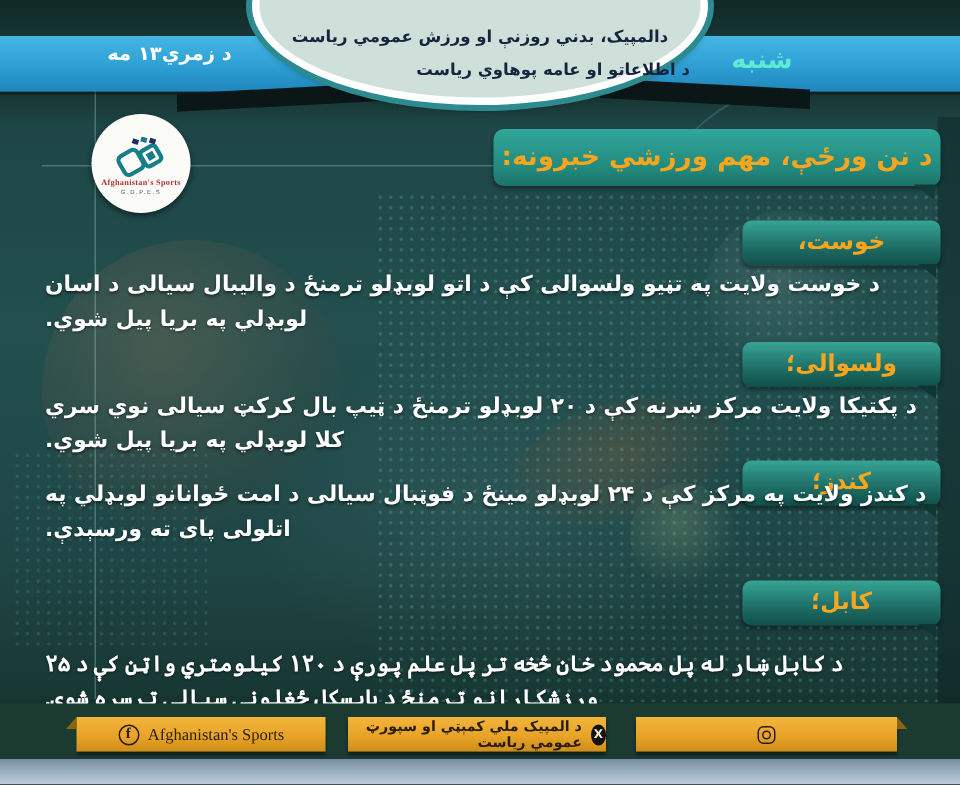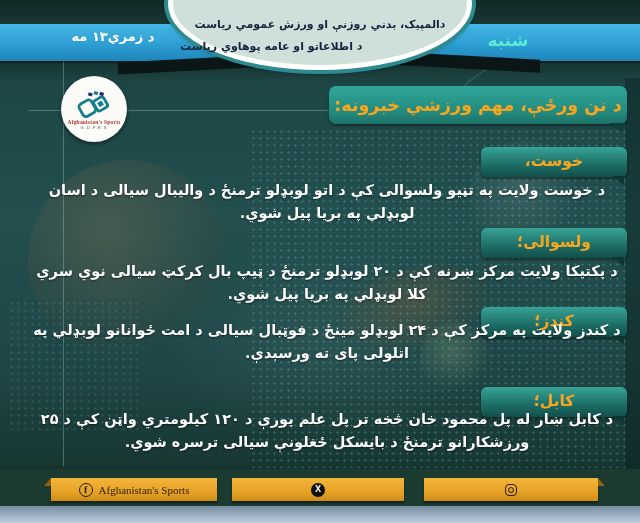--- a/index.html
+++ b/index.html
@@ -40,53 +40,53 @@
       box-shadow:0 2px 0 rgba(0,0,0,.35);}
   .band-shadow-l{left:118px;top:58px;width:170px;height:12px;background:#0a1716;transform:skewY(-3deg);}
   .band-shadow-r{left:400px;top:56px;width:140px;height:13px;background:#0a1716;transform:skewY(3deg);}
   .band-day{right:72px;top:30px;width:120px;color:#5eead4;font-size:17px;font-weight:bold;text-align:center;}
   .band-date{left:38px;top:29px;width:150px;color:#fff;font-size:13px;font-weight:bold;text-align:center;}
 
   .ellipse{left:168px;top:-62px;width:304px;height:132px;border-radius:50%;
       background:#cfe0da;border:5px solid #ffffff;box-shadow:0 0 0 4px #2d8b90,0 3px 5px rgba(0,0,0,.4);
       box-sizing:border-box;}
   .org1{left:180px;top:18px;width:280px;text-align:center;color:#17243e;font-size:11px;font-weight:bold;}
-  .org2{left:180px;top:40px;width:280px;text-align:left;color:#17243e;font-size:11px;font-weight:bold;}
+  .org2{left:180px;top:40px;width:280px;text-align:right;color:#17243e;font-size:11px;font-weight:bold;}
 
   
   .logo{left:61px;top:76px;width:66px;height:66px;border-radius:50%;background:#fbfbf8;
       box-shadow:0 2px 4px rgba(0,0,0,.5);display:flex;flex-direction:column;align-items:center;
       justify-content:center;direction:ltr;}
   .logo svg{display:block;margin-top:2px;}
   .logo-title{font-size:5.5px;font-weight:bold;color:#b33432;letter-spacing:.2px;font-family:"Liberation Serif",serif;}
   .logo-sub{font-size:4px;color:#555;letter-spacing:1px;font-family:"Liberation Sans",sans-serif;}
 
   
   .title-box{right:13px;top:86px;width:298px;height:38px;border-radius:7px;
       background:linear-gradient(180deg,#2fa79a 0%,#23897d 70%,#1d7268 100%);
       box-shadow:0 2px 3px rgba(0,0,0,.4);}
   .title-box:after{content:"";position:absolute;right:4px;bottom:-9px;width:0;height:0;
       border-top:10px solid #0f3e3a;border-left:14px solid transparent;}
   .title-text{width:100%;line-height:38px;text-align:center;color:#f9a61f;
       font-size:17.5px;font-weight:bold;margin-left:48px;}
 
   
-  .sec-box{right:13px;width:146px;height:30px;border-radius:6px;
+  .sec-box{right:13px;width:132px;height:30px;border-radius:6px;
       background:linear-gradient(180deg,#37a496 0%,#1d6d65 60%,#124f4a 100%);
       box-shadow:0 2px 3px rgba(0,0,0,.4);}
   .sec-box:after{content:"";position:absolute;right:3px;bottom:-8px;width:0;height:0;
       border-top:9px solid #0e3733;border-left:12px solid transparent;}
   .sec-box span{display:block;line-height:29px;text-align:center;color:#f9a61f;
       font-size:15.5px;font-weight:bold;}
   .sec-text{left:30px;right:16px;color:#ffffff;font-size:14.5px;font-weight:bold;
-      line-height:23px;text-align:center;text-shadow:0 1px 2px rgba(0,0,0,.5);}
+      line-height:23px;text-align:left;text-shadow:0 1px 2px rgba(0,0,0,.5);}
   .s1h{top:147px;} .s1t{top:179px;}
   .s2h{top:228px;} .s2t{top:260px;}
   .s3h{top:307px;} .s3t{top:319px;}
-  .s4h{top:387px;} .s4t{top:408px;}
+  .s4h{top:387px;} .s4t{top:432px;font-family:Liberation Serif, serif;}
 
   
   .footer-strip{left:0;top:469px;width:640px;height:37px;background:#1b3a30;}
   .gold-bar{top:478px;height:23px;display:flex;align-items:center;justify-content:center;gap:6px;
       background:linear-gradient(180deg,#f4b53b 0%,#e6a226 60%,#cf8d17 100%);
       box-shadow:0 2px 2px rgba(0,0,0,.45);color:#2a1d08;font-size:10px;}
   .bar-fb{left:51px;width:166px;direction:ltr;font-family:"Liberation Serif",serif;font-size:11px;}
   .bar-x{left:232px;width:172px;direction:rtl;font-weight:bold;font-size:9.5px;}
   .bar-ig{left:424px;width:174px;direction:rtl;font-weight:bold;font-size:9.5px;}
   .fold-l:before{content:"";position:absolute;left:-7px;top:0;width:0;height:0;
@@ -172,19 +172,20 @@
 
 <div class="abs footer-strip"></div>
 
 <div class="abs gold-bar bar-fb fold-l">
   <span class="icon-fb">f</span>
   <span>Afghanistan's Sports</span>
 </div>
 
 <div class="abs gold-bar bar-x">
   <span class="icon-x">X</span>
+  <span>د المپیک ملي کمېټي او سپورټ عمومي ریاست</span>
 </div>
 
 <div class="abs gold-bar bar-ig fold-r">
   <span class="icon-ig"></span>
 </div>
 
 <div class="abs bottom-band"></div>
 
 </body></html>

